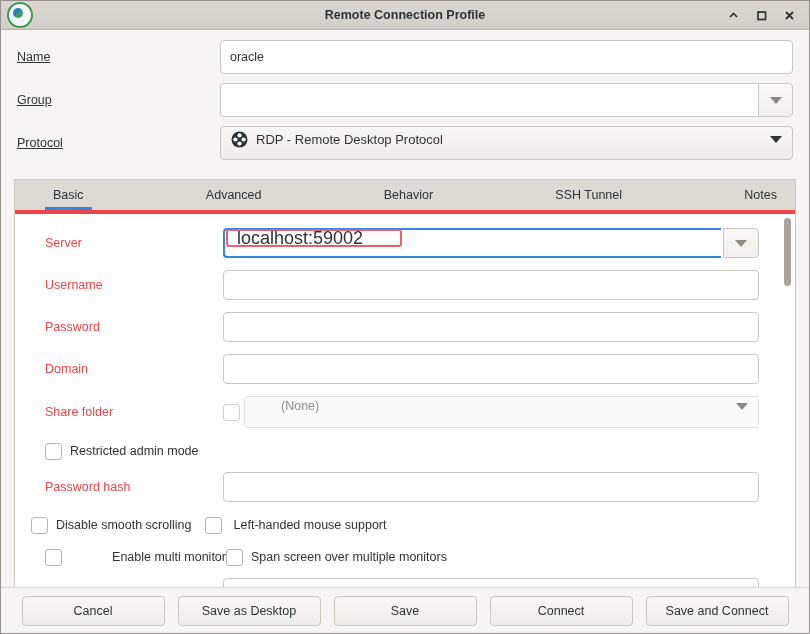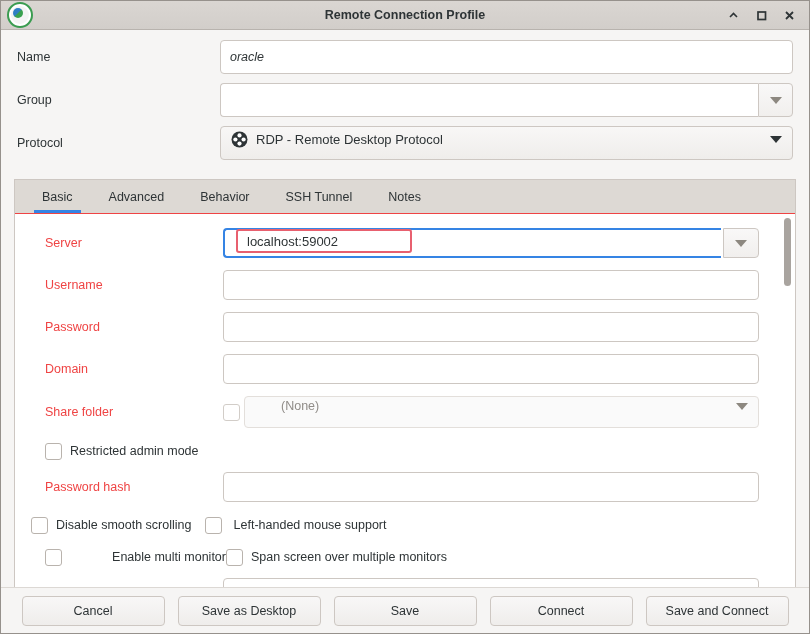--- a/index.html
+++ b/index.html
@@ -88,35 +88,36 @@
     align-items: center;
     margin-bottom: 9px;
     min-height: 30px;
   }
   .label {
     width: 203px;
     flex: 0 0 203px;
     font-size: 12.5px;
     color: #2e3436;
     padding-left: 0px;
+    text-decoration: underline;
   }
   .entry {
     flex: 1 1 auto;
     height: 30px;
     box-sizing: border-box;
     background: #ffffff;
     border: 1px solid #cdc7c2;
     border-radius: 4px;
     font-size: 12.5px;
     color: #2e3436;
     display: flex;
     align-items: center;
     padding: 0 9px;
   }
-  .entry.tall { height: 34px; font-style: italic; }
+  .entry.tall { height: 34px; }
 
   
   .combo-entry {
     flex: 1 1 auto;
     display: flex;
     height: 34px;
   }
   .combo-entry .entry {
     border-top-right-radius: 0;
     border-bottom-right-radius: 0;
@@ -169,25 +170,26 @@
     min-height: 0;
     border: 1px solid #cdc7c2;
     border-bottom: none;
     box-sizing: border-box;
     background: #ffffff;
   }
   .tabstrip {
     flex: 0 0 34px;
     height: 34px;
     background: #ddd9d4;
-    border-bottom: 1px solid #ef4444;
+    border-bottom: 4px solid #ef4444;
     display: flex;
     align-items: stretch;
-    padding-left: 9px;
-    box-sizing: border-box;
+    padding-left: 20px;
+    box-sizing: border-box;
+    justify-content: space-between;
   }
   .tab {
     padding: 0 18px;
     display: flex;
     align-items: center;
     font-size: 12.5px;
     color: #2e3436;
     position: relative;
     cursor: default;
   }
@@ -252,30 +254,30 @@
     border-right: none;
     border-top-left-radius: 4px;
     border-bottom-left-radius: 4px;
     display: flex;
     align-items: center;
     position: relative;
     padding-left: 0;
   }
   .server-highlight {
     position: absolute;
-    left: 11px; top: -1px;
-    width: 176px; height: 24px;
+    left: 1px; top: -1px;
+    width: 176px; height: 18px;
     box-sizing: border-box;
     border: 2px solid #e8606f;
     border-radius: 3px;
     background: transparent;
     display: flex;
     align-items: center;
     padding-left: 9px;
-    font-size: 13px;
+    font-size: 18px;
     color: #2e3436;
   }
   .server-arrow-btn {
     width: 36px;
     flex: 0 0 36px;
     box-sizing: border-box;
     border: 1px solid #cdc7c2;
     border-left: 1px solid #cdc7c2;
     border-top-right-radius: 4px;
     border-bottom-right-radius: 4px;

